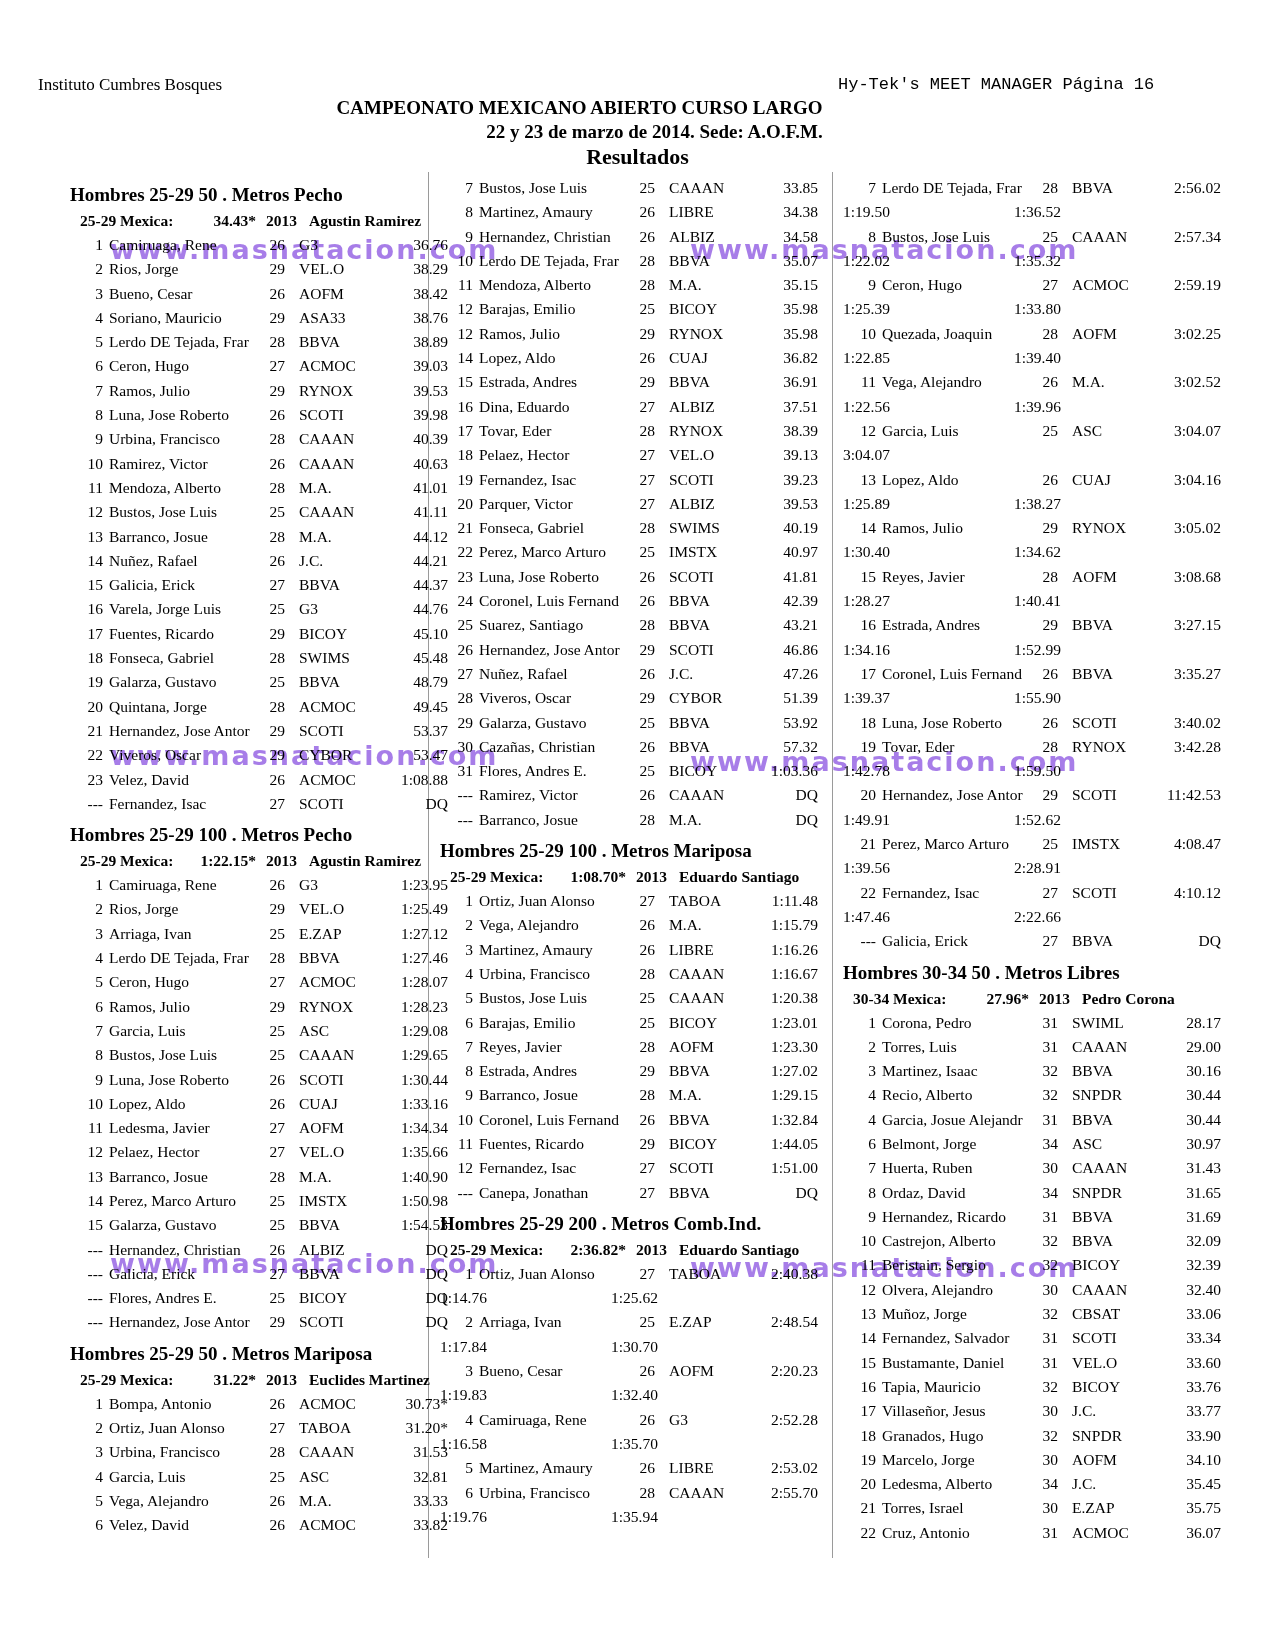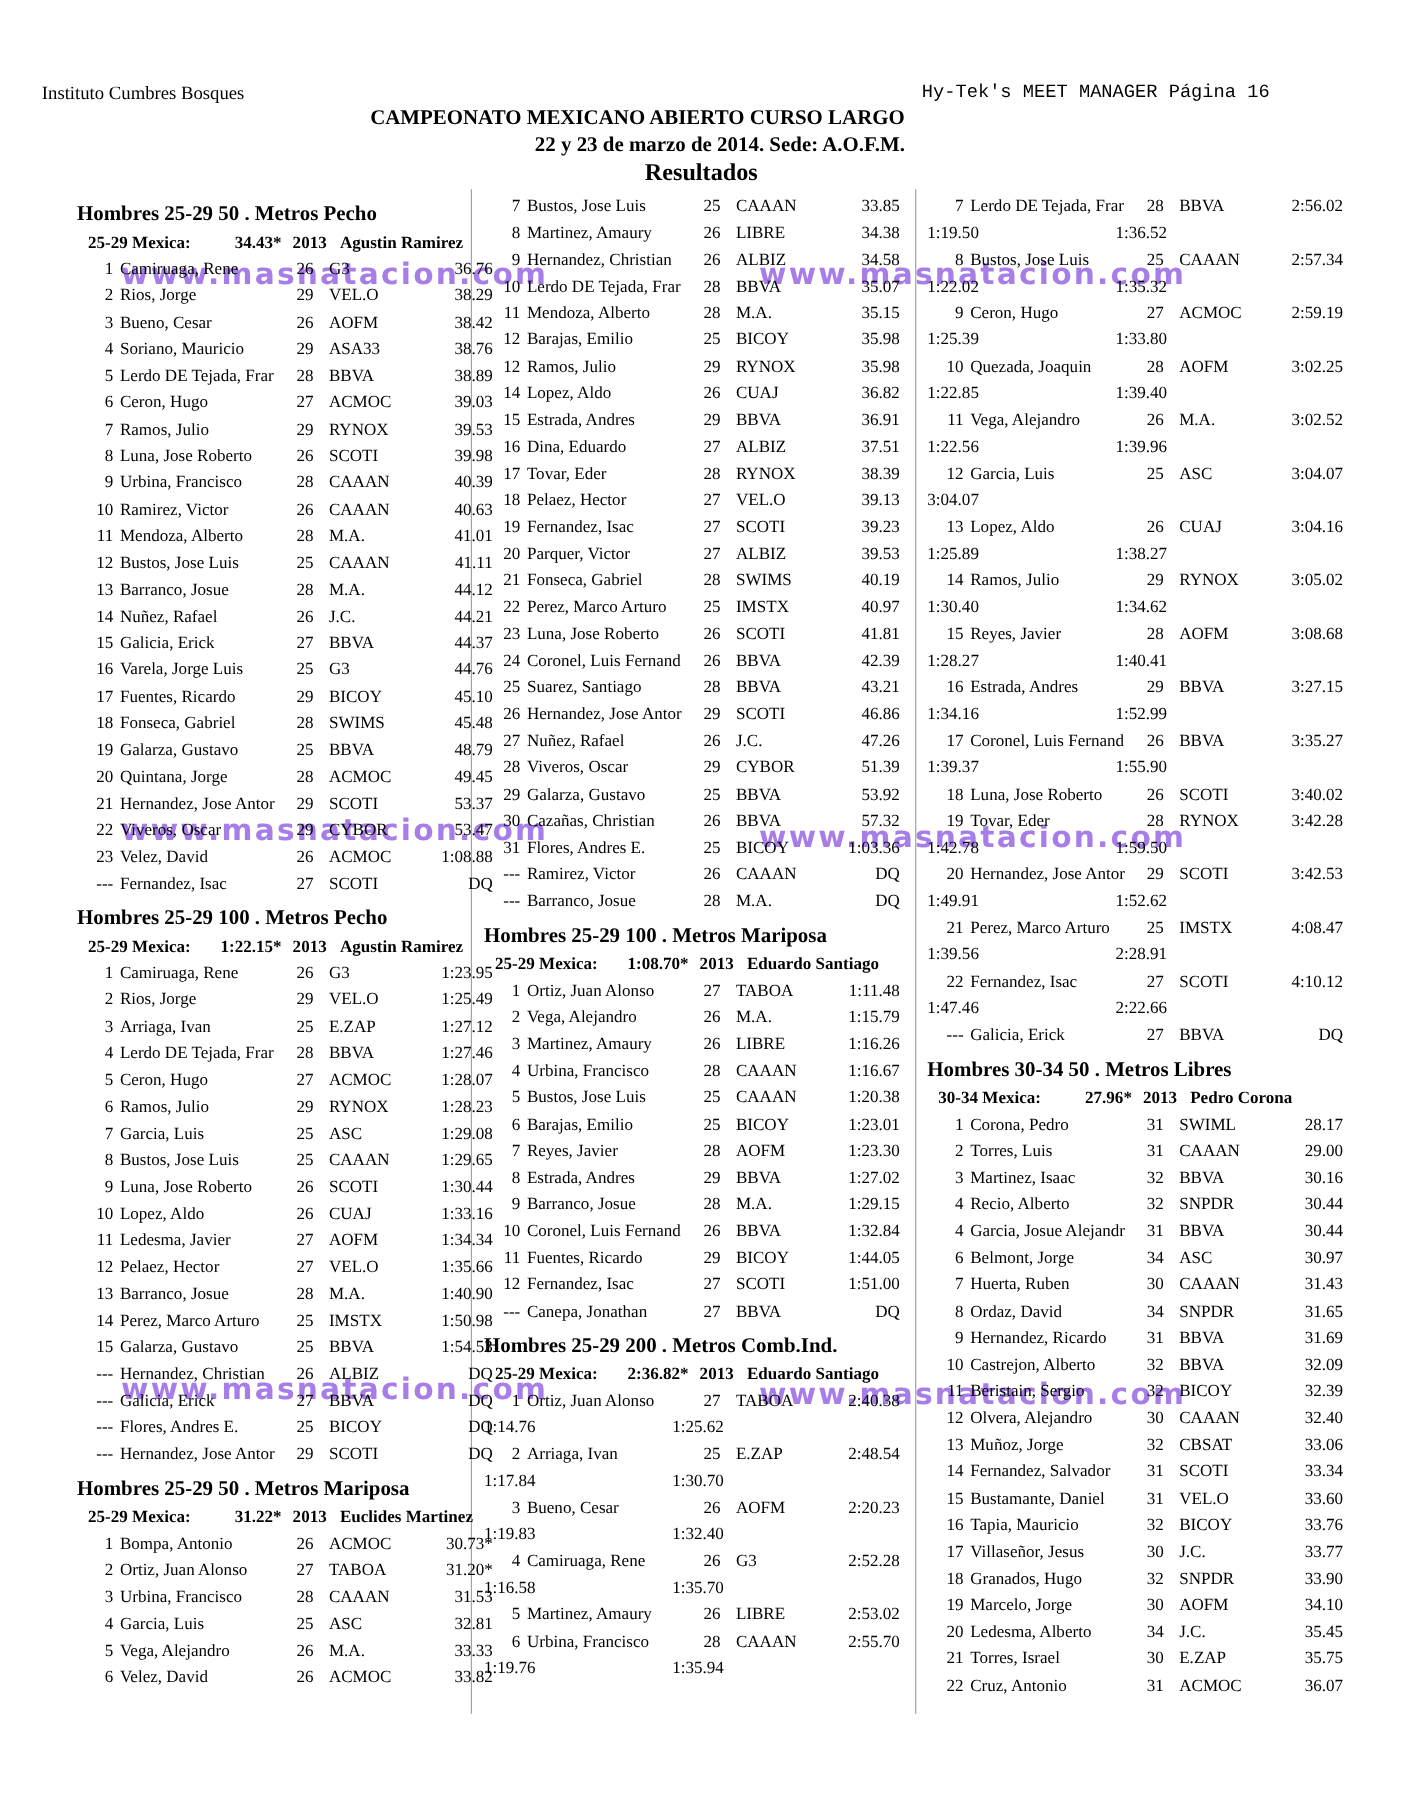--- a/index.html
+++ b/index.html
@@ -866,21 +866,21 @@
         <span class="age">28</span>
         <span class="team">RYNOX</span>
         <span class="time">3:42.28</span>
       </div>
       <div class="splits"><span class="split1">1:42.78</span><span class="split2">1:59.50</span></div>
       <div class="row">
         <span class="place">20</span>
         <span class="name">Hernandez, Jose Antor</span>
         <span class="age">29</span>
         <span class="team">SCOTI</span>
-        <span class="time">3:42.53</span>
+        <span class="time">11:42.53</span>
       </div>
       <div class="splits"><span class="split1">1:49.91</span><span class="split2">1:52.62</span></div>
       <div class="row">
         <span class="place">21</span>
         <span class="name">Perez, Marco Arturo</span>
         <span class="age">25</span>
         <span class="team">IMSTX</span>
         <span class="time">4:08.47</span>
       </div>
       <div class="splits"><span class="split1">1:39.56</span><span class="split2">2:28.91</span></div>

